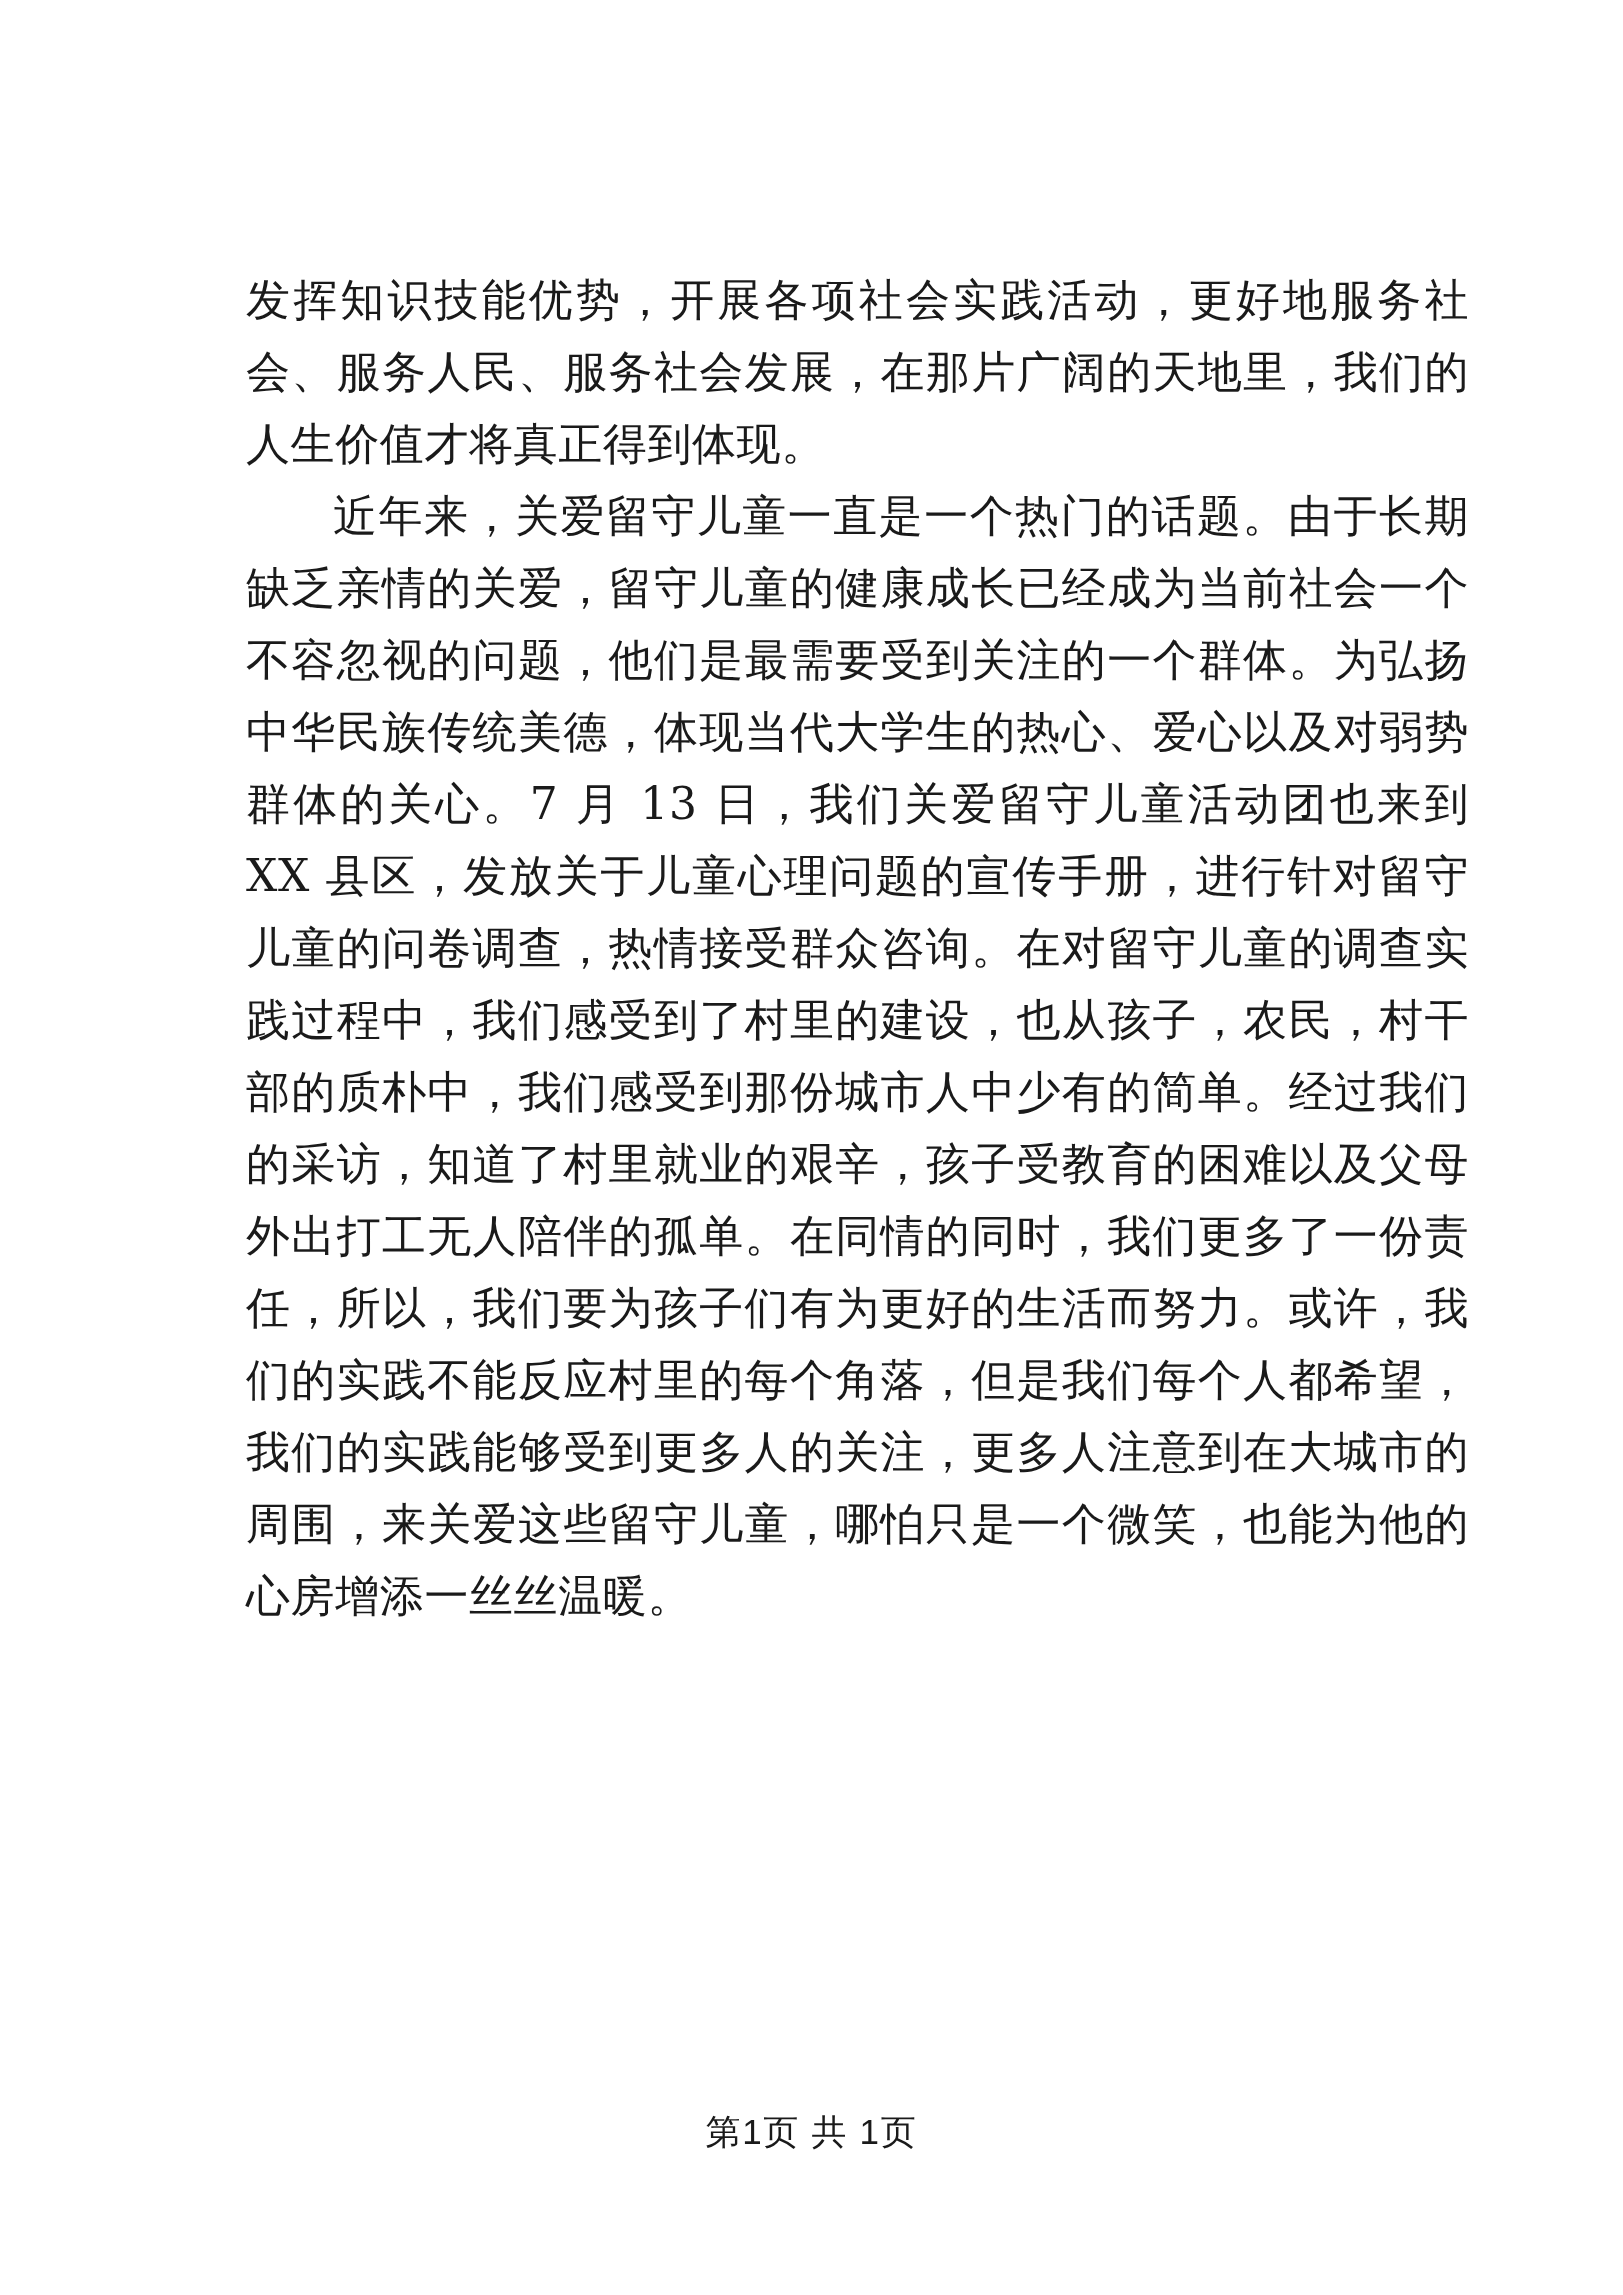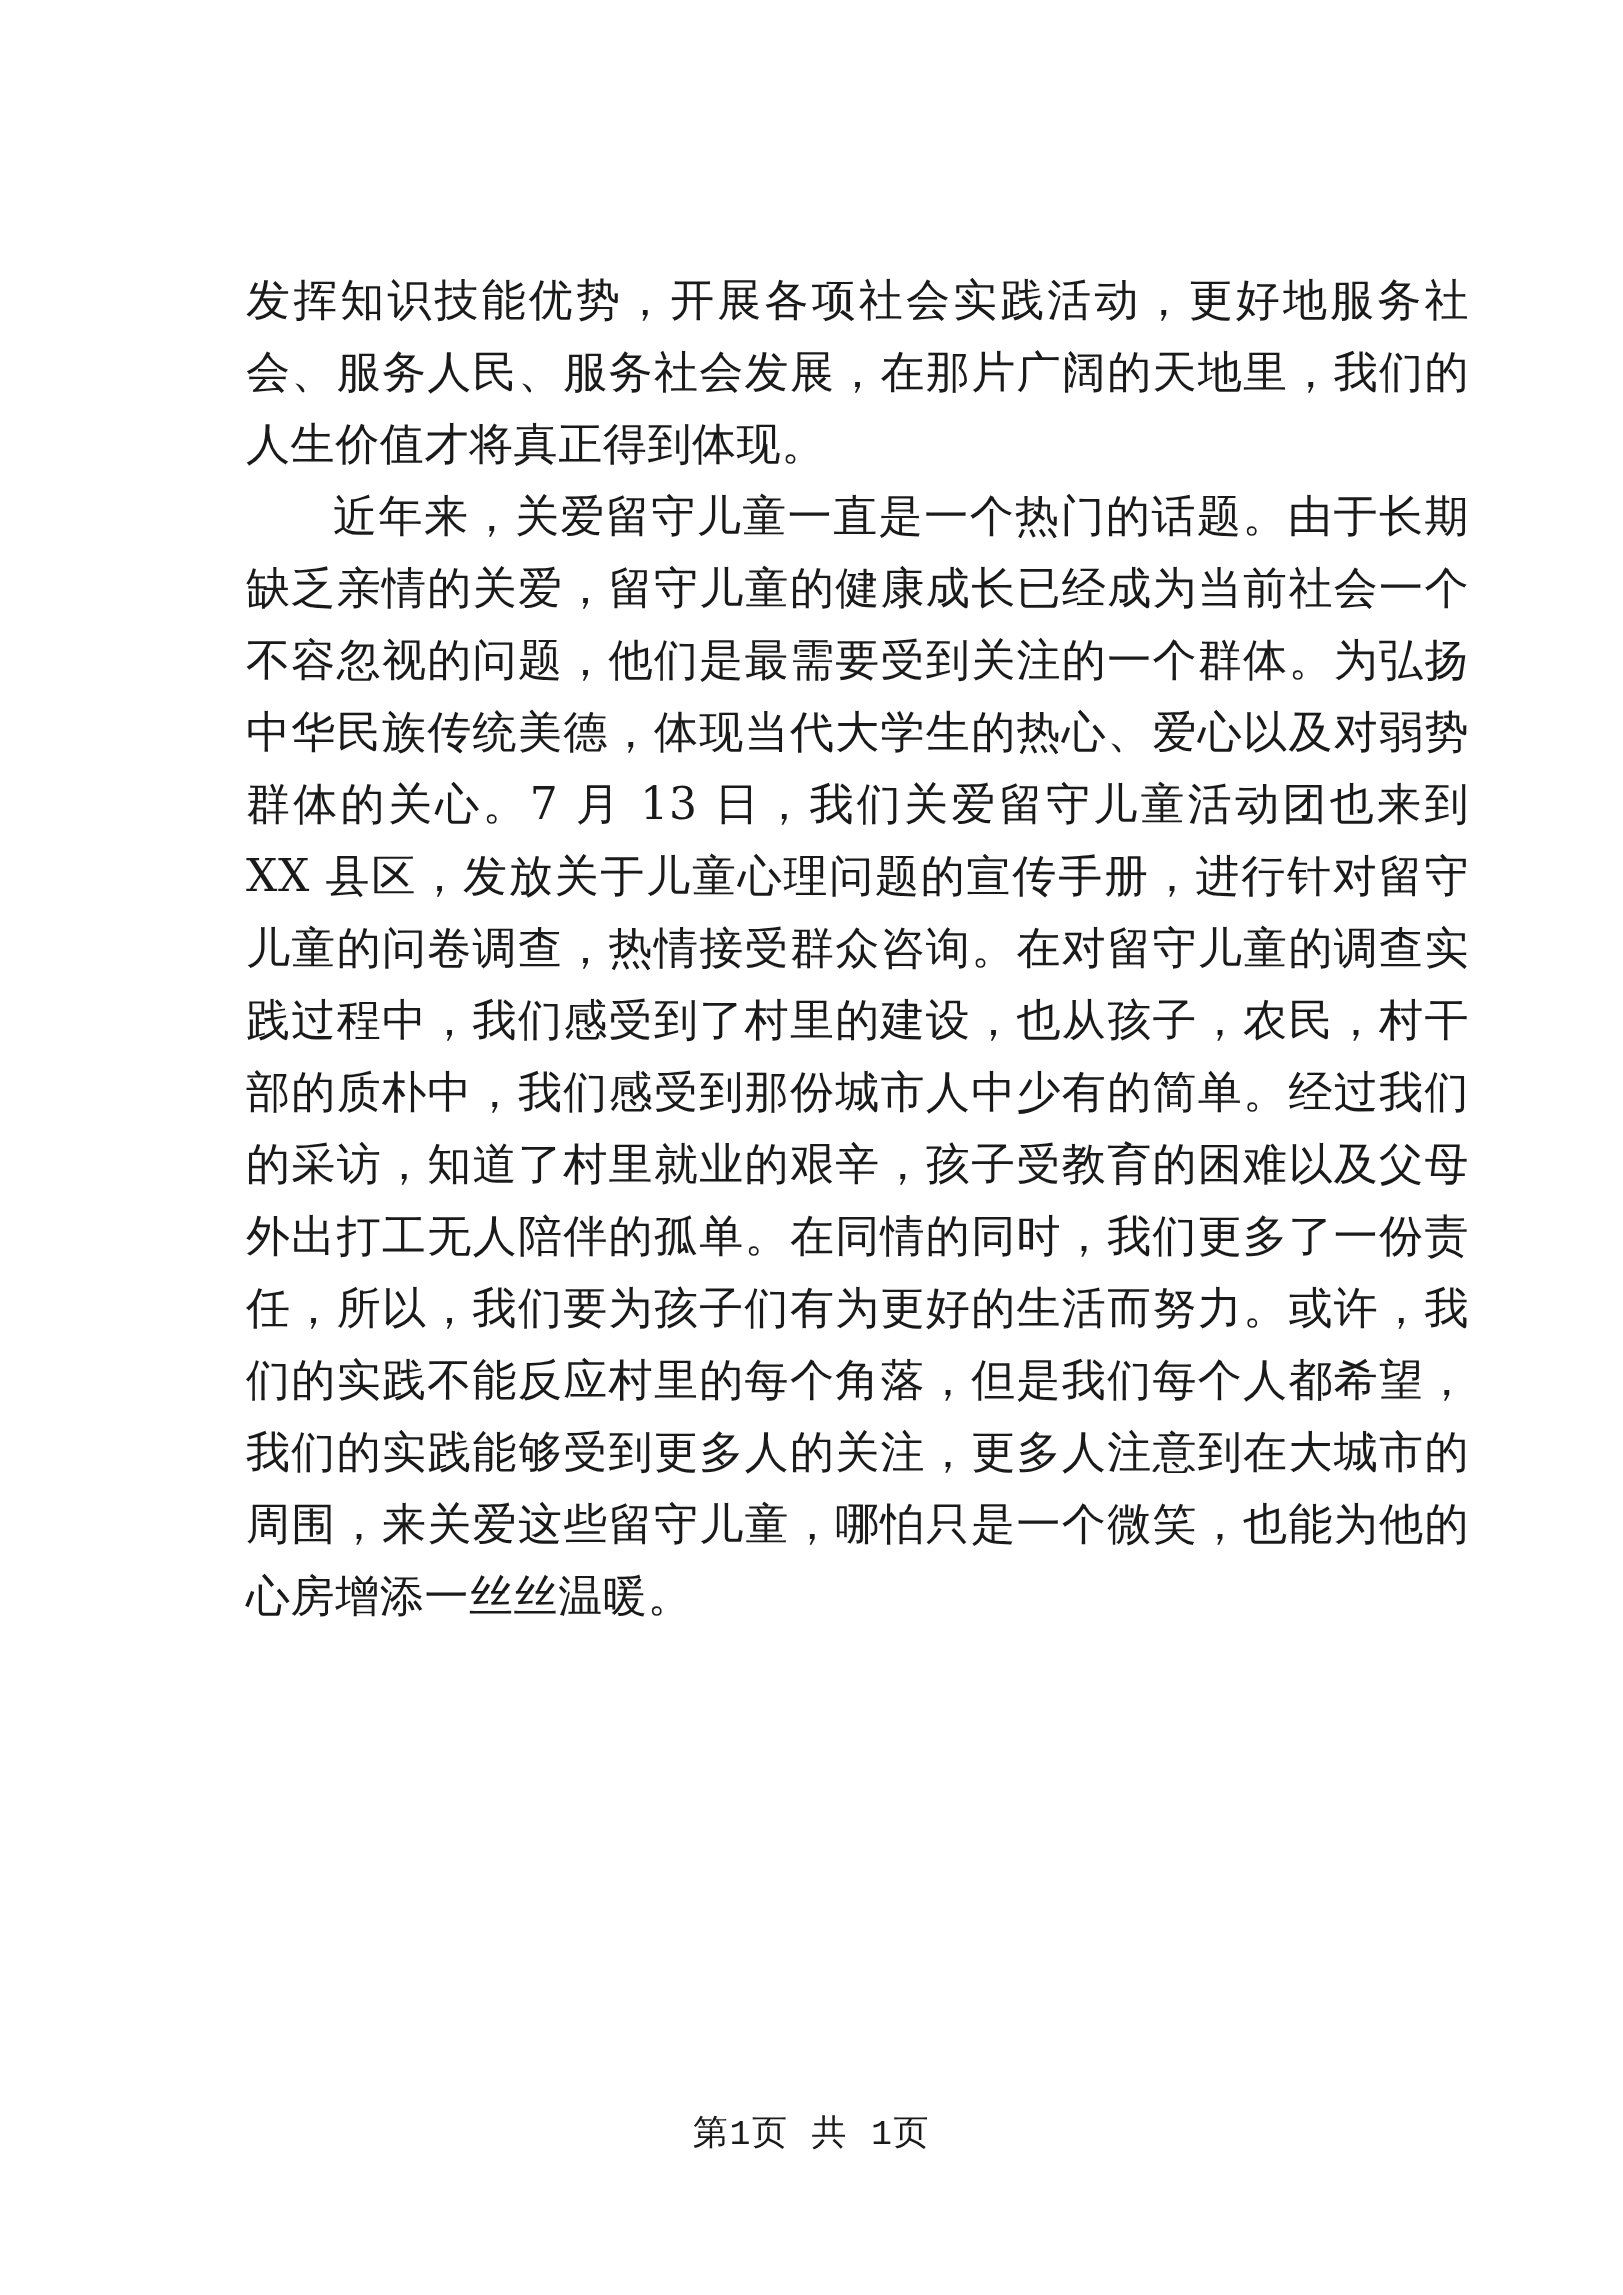--- a/index.html
+++ b/index.html
@@ -41,21 +41,21 @@
   }
   .footer {
     position: absolute;
     left: 0;
     top: 2109px;
     width: 1623px;
     text-align: center;
     font-size: 35px;
     color: #1a1a1a;
     letter-spacing: 1.7px;
-    font-family: Liberation Mono, monospace;
+    font-family: Liberation Sans, sans-serif;
   }
 </style>
 </head>
 <body>
 
 <div class="page">
 
   <div class="content">
     <p class="para">发挥知识技能优势，开展各项社会实践活动，更好地服务社会、服务人民、服务社会发展，在那片广阔的天地里，我们的人生价值才将真正得到体现。</p>
     <p class="para indent">近年来，关爱留守儿童一直是一个热门的话题。由于长期缺乏亲情的关爱，留守儿童的健康成长已经成为当前社会一个不容忽视的问题，他们是最需要受到关注的一个群体。为弘扬中华民族传统美德，体现当代大学生的热心、爱心以及对弱势群体的关心。7 月 13 日，我们关爱留守儿童活动团也来到 XX 县区，发放关于儿童心理问题的宣传手册，进行针对留守儿童的问卷调查，热情接受群众咨询。在对留守儿童的调查实践过程中，我们感受到了村里的建设，也从孩子，农民，村干部的质朴中，我们感受到那份城市人中少有的简单。经过我们的采访，知道了村里就业的艰辛，孩子受教育的困难以及父母外出打工无人陪伴的孤单。在同情的同时，我们更多了一份责任，所以，我们要为孩子们有为更好的生活而努力。或许，我们的实践不能反应村里的每个角落，但是我们每个人都希望，我们的实践能够受到更多人的关注，更多人注意到在大城市的周围，来关爱这些留守儿童，哪怕只是一个微笑，也能为他的心房增添一丝丝温暖。</p>

